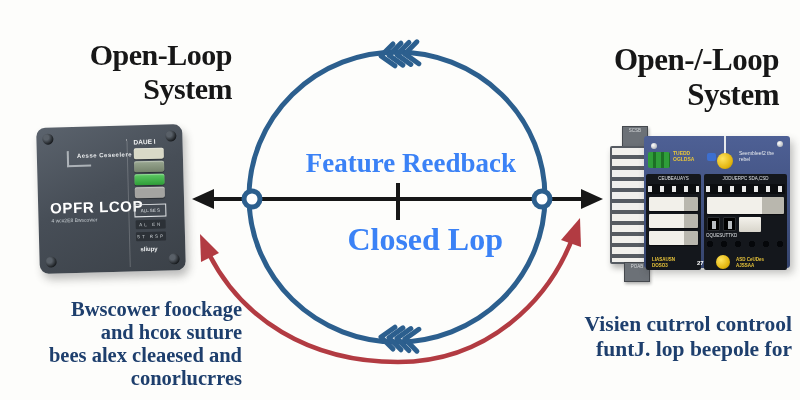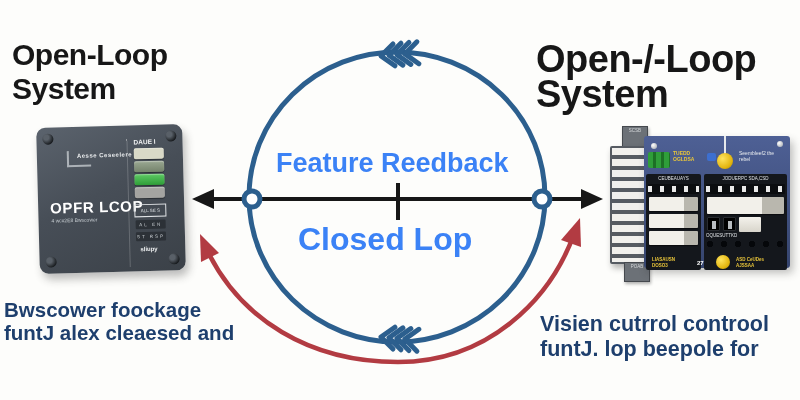--- a/index.html
+++ b/index.html
@@ -11,24 +11,24 @@
   svg.overlay { position:absolute; left:0; top:0; z-index:3; }
   .loop-ellipse { fill:none; stroke:#2c5f8e; stroke-width:5; }
   .chev polyline { fill:none; stroke:#2c5f8e; stroke-width:5; stroke-linecap:round; stroke-linejoin:round; }
   .red-arc { fill:none; stroke:#b23b42; stroke-width:4.5; }
   .red-head { fill:#b23b42; }
   .black-line { stroke:#171717; stroke-width:4; }
   .black-head { fill:#171717; }
   .node { fill:#ffffff; stroke:#2c5f8e; stroke-width:5; }
 
   
-  .txt { position:absolute; text-align:left; z-index:4; }
+  .txt { position:absolute; text-align:right; z-index:4;font-family:Liberation Serif, serif; }
   .title { color:#171717; font-weight:bold; letter-spacing:-0.5px; }
   .title-left  { left:12px;  top:38px;  width:220px; font-size:30px; line-height:34px; }
-  .title-right { left:536px; top:42px;  width:230px; font-size:38px; line-height:35px; }
+  .title-right { left:549px; top:42px;  width:230px; font-size:31px; line-height:35px; }
   .loop-label  { color:#3b82f6; font-weight:bold; }
   .loop-top    { left:276px; top:148px; width:240px; font-size:27px; }
   .loop-bottom { left:298px; top:221px; width:205px; font-size:32px; }
   .caption { color:#1e3f6d; font-weight:bold; }
   .cap-left  { left:4px;   top:298px; width:238px; font-size:20.5px; line-height:23px; }
   .cap-right { left:540px; top:312px; width:252px; font-size:21.5px; line-height:25px; }
 
   
   .dev-left { position:absolute; left:38px; top:126px; width:146px; height:146px; z-index:2;
     background:linear-gradient(155deg,#5b636d 0%,#474e57 45%,#3b4148 100%);
@@ -150,21 +150,23 @@
   <div class="txt title title-right">
     <div>Open-/-Loop</div>
     <div>System</div>
   </div>
 
   <div class="txt loop-label loop-top">Feature Reedback</div>
   <div class="txt loop-label loop-bottom">Closed Lop</div>
 
   <div class="txt caption cap-left">
     <div>Bwscower foockage</div>
-    <div>funtJ alex cleaesed and</div>
+    <div>and hcoк suture</div>
+    <div>bees alex cleaesed and</div>
+    <div>conorlucrres</div>
   </div>
   <div class="txt caption cap-right">
     <div>Visien cutrrol controol</div>
     <div>funtJ. lop beepole for</div>
   </div>
 
   <div class="dev-left">
     <div class="screw s-tl"></div>
     <div class="screw s-tr"></div>
     <div class="screw s-bl"></div>

